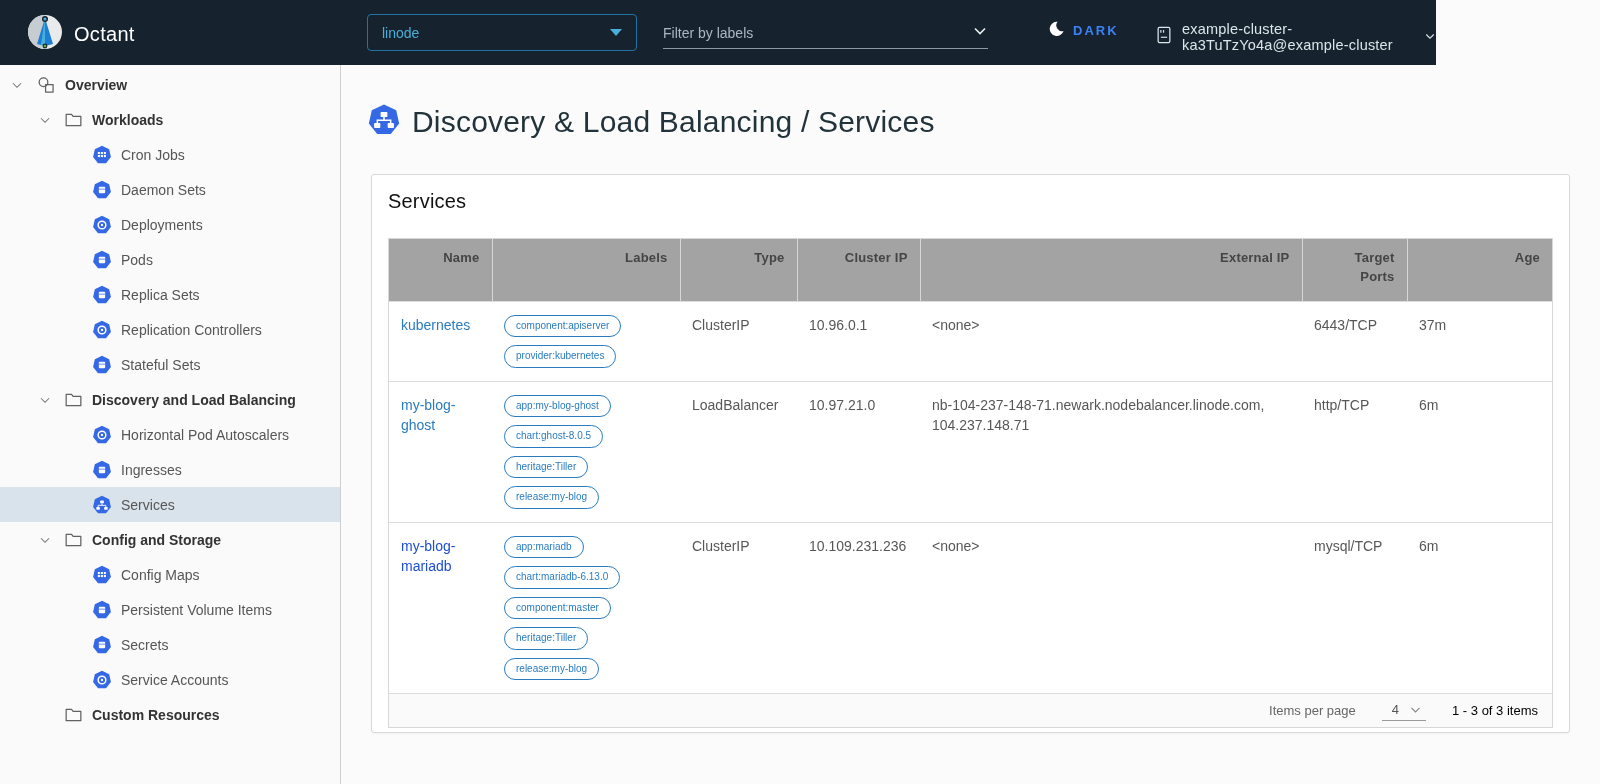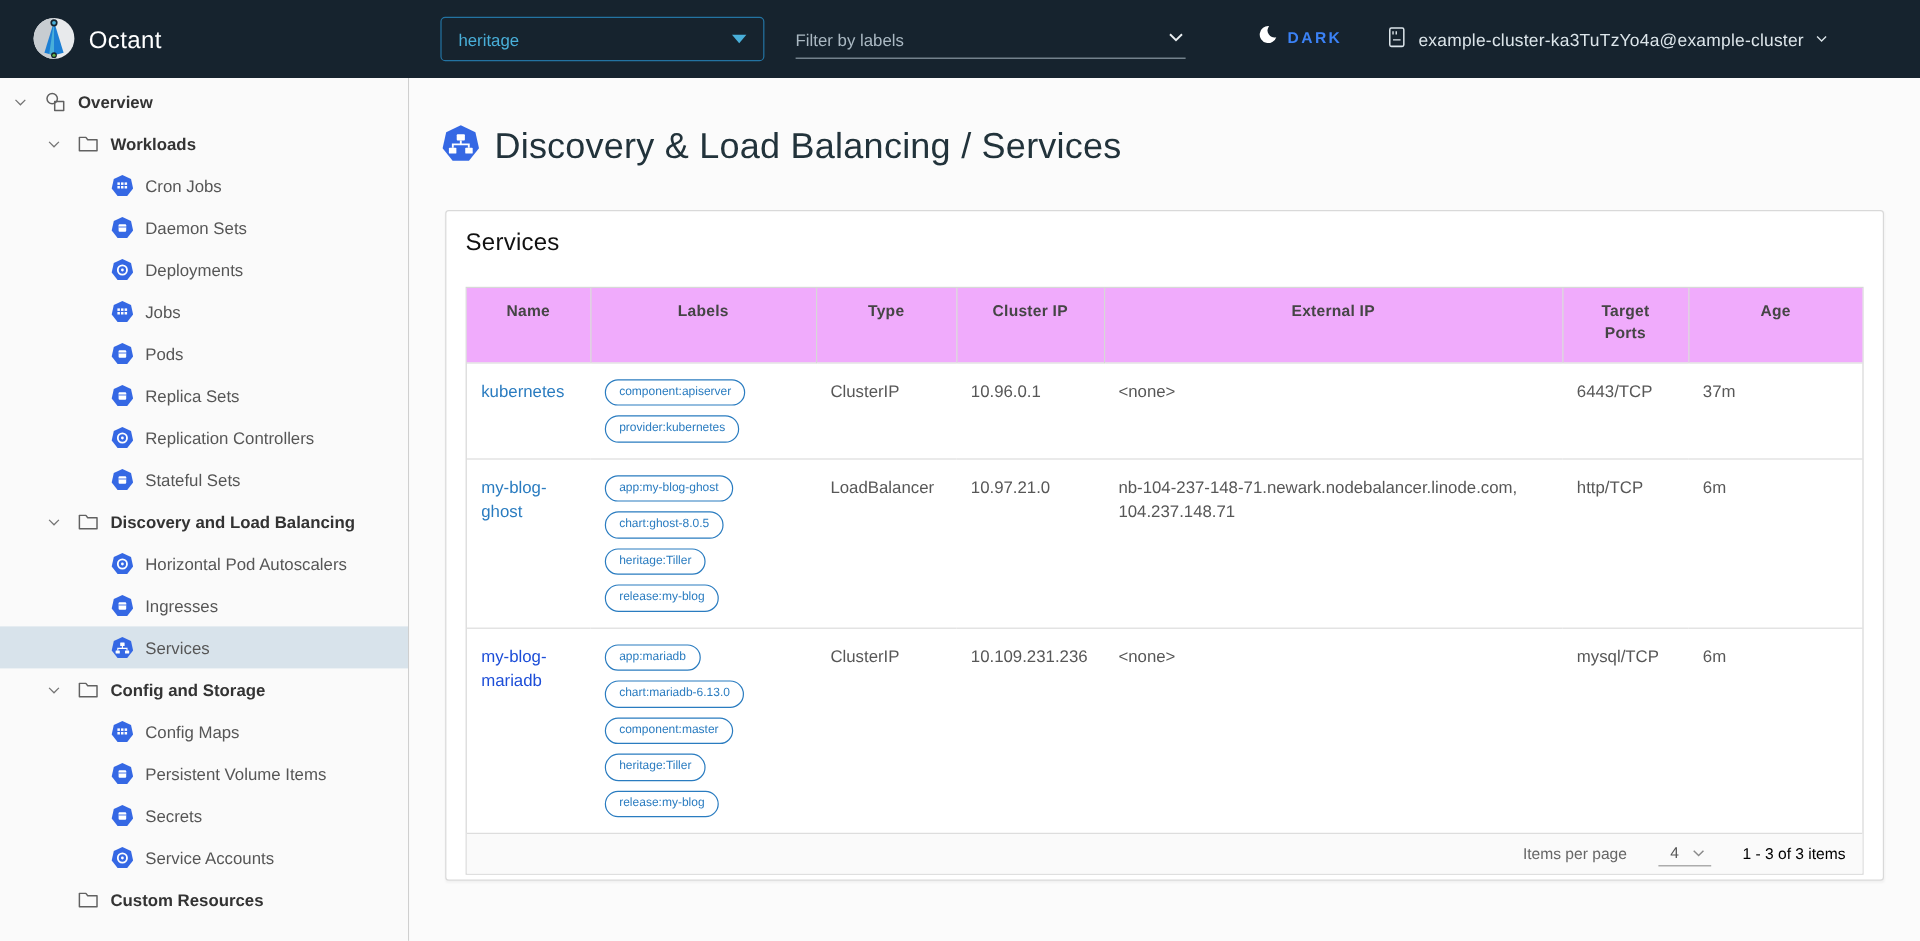--- a/index.html
+++ b/index.html
@@ -1,20 +1,20 @@
 <!DOCTYPE html>
 <html><head>
 <meta charset="utf-8">
 <style>
   * { margin:0; padding:0; box-sizing:border-box; }
   html,body { width:1600px; height:784px; overflow:hidden;
     font-family:"Liberation Sans", sans-serif; background:#fbfbfb; }
 
   
-  .app-header { position:absolute; left:0; top:0; width:1600px; height:65px;
+  .app-header { position:absolute; left:0; top:0; width:1436px; height:65px;
     background:#16232e; color:#fff; z-index:10; }
   .brand { position:absolute; left:26px; top:13px; display:flex; align-items:center; gap:10px; }
   .brand-title { font-size:20px; font-weight:400; letter-spacing:.3px; }
   .ns-select { position:absolute; left:367px; top:14px; width:270px; height:37px;
     border:1px solid #2373a2; border-radius:4px; display:flex; align-items:center;
     padding:0 14px; cursor:pointer; }
   .ns-value { color:#49afd9; font-size:14px; flex:1; }
   .ns-caret { width:0; height:0; border-left:6px solid transparent; border-right:6px solid transparent;
     border-top:7px solid #49afd9; }
   .label-filter { position:absolute; left:663px; top:18px; width:325px; height:31px;
@@ -46,21 +46,21 @@
     background:#fbfbfb; overflow:hidden; }
   .page-title-row { display:flex; align-items:center; gap:11px; margin:38px 0 0 26px; }
   .page-title { font-size:30px; font-weight:300; color:#22333b; letter-spacing:.2px;text-align:center; }
 
   .card { margin:33px 30px 0 30px; background:#fff; border:1px solid #d9d9d9;
     border-radius:3px; box-shadow:0 1px 2px rgba(0,0,0,.04); padding:15px 16px 4px 16px; }
   .card-title { font-size:20px; font-weight:400; color:#111; letter-spacing:.2px; }
 
   .datagrid { margin-top:25px; border:1px solid #d7d7d7; }
   table { width:100%; border-collapse:collapse; table-layout:fixed; }
-  thead th { background:#f0abfc; text-align:center; font-size:13px; font-weight:700;
+  thead th { background:#a3a3a3; text-align:right; font-size:13px; font-weight:700;
     color:#454545; padding:10px 12px 14px 12px; vertical-align:top;
     border-right:1px solid #d7d7d7; letter-spacing:.2px; }
   thead th:last-child { border-right:none; }
   thead th .th-wrap { display:inline-block; line-height:1.45; }
   th.col-ports .th-wrap { max-width:60px; }
   tbody td { border-top:1px solid #ddd; padding:13px 12px; vertical-align:top;
     font-size:14px; color:#575757; line-height:1.45; word-wrap:break-word; }
   a.svc-link { color:#2a7cc0; text-decoration:none; font-size:14px; }
   a.svc-link.visited { color:#1d4ed8; }
   .pill { display:block; width:fit-content; border:1px solid #2a7cc0; color:#2a7cc0;
@@ -90,21 +90,21 @@
         <circle cx="19" cy="6" r="3" fill="#16232e"></circle>
         <circle cx="19" cy="6" r="1.6" fill="#49afd9"></circle>
         <circle cx="19" cy="33" r="2.4" fill="#16232e"></circle>
         <circle cx="19" cy="33" r="1.3" fill="#62b245"></circle>
       </svg>
     </span>
     <span class="brand-title">Octant</span>
   </div>
 
   <div class="ns-select">
-    <span class="ns-value">heritage</span>
+    <span class="ns-value">linode</span>
     <span class="ns-caret"></span>
   </div>
 
   <div class="label-filter">
     <span class="label-filter-text">Filter by labels</span>
     <span>
       <svg width="16" height="16" viewBox="0 0 16 16">
           <polyline points="3,5.5 8,10.5 13,5.5" fill="none" stroke="#e9eef1" stroke-width="1.6"></polyline>
         </svg>
     </span>
@@ -192,34 +192,20 @@
       </div>
       <div class="side-item lvl2">
         <span class="icon-slot">
           <svg width="20" height="20" viewBox="0 0 24 24">
             <polygon points="12,1 20.6,5.1 22.7,14.5 16.8,21.9 7.2,21.9 1.3,14.5 3.4,5.1" fill="#3568e4"></polygon>
             <circle cx="12" cy="12" r="4.6" fill="none" stroke="#fff" stroke-width="1.8"></circle>
             <circle cx="12" cy="12" r="1.4" fill="#fff"></circle>
           </svg>
         </span>
         <span class="side-label">Deployments</span>
-      </div>
-      <div class="side-item lvl2">
-        <span class="icon-slot">
-          <svg width="20" height="20" viewBox="0 0 24 24">
-            <polygon points="12,1 20.6,5.1 22.7,14.5 16.8,21.9 7.2,21.9 1.3,14.5 3.4,5.1" fill="#3568e4"></polygon>
-            <rect x="7" y="8.4" width="2.5" height="2.5" fill="#fff"></rect>
-            <rect x="7" y="12" width="2.5" height="2.5" fill="#fff"></rect>
-            <rect x="10.6" y="8.4" width="2.5" height="2.5" fill="#fff"></rect>
-            <rect x="10.6" y="12" width="2.5" height="2.5" fill="#fff"></rect>
-            <rect x="14.2" y="8.4" width="2.5" height="2.5" fill="#fff"></rect>
-            <rect x="14.2" y="12" width="2.5" height="2.5" fill="#fff"></rect>
-          </svg>
-        </span>
-        <span class="side-label">Jobs</span>
       </div>
       <div class="side-item lvl2">
         <span class="icon-slot">
           <svg width="20" height="20" viewBox="0 0 24 24">
             <polygon points="12,1 20.6,5.1 22.7,14.5 16.8,21.9 7.2,21.9 1.3,14.5 3.4,5.1" fill="#3568e4"></polygon>
             <rect x="8.2" y="8.2" width="7.6" height="7.6" rx="1" fill="#fff"></rect>
             <line x1="8.2" y1="11" x2="15.8" y2="11" stroke="#3568e4" stroke-width="0.9"></line>
           </svg>
         </span>
         <span class="side-label">Pods</span>

